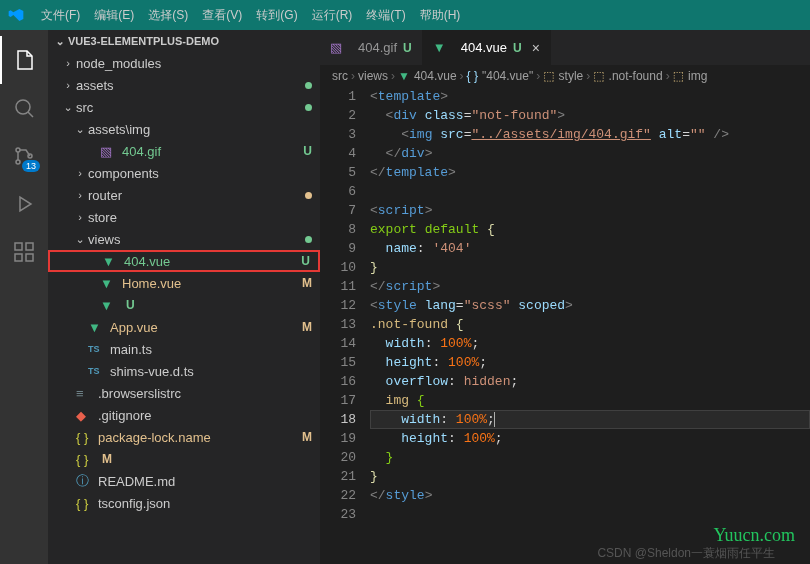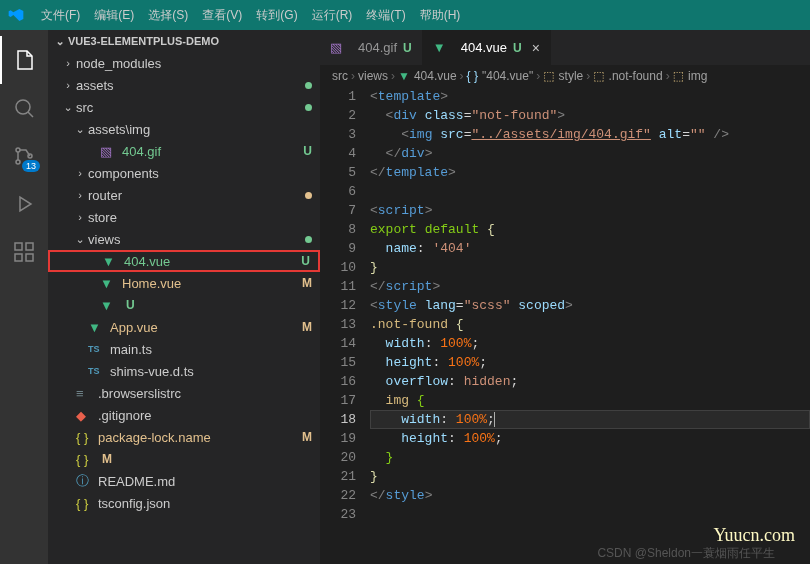--- a/index.html
+++ b/index.html
@@ -115,21 +115,21 @@
     .t-str { color: #ce9178; }
     .t-kw { color: #84cc16; }
     .t-prop { color: #9cdcfe; }
     .t-sel { color: #d7ba7d; }
     .t-num { color: #f97316; }
     .t-yellow { color: #dcdcaa; }
     .t-under { text-decoration: underline; }
     .t-cursor { border-left: 1px solid #aeafad; margin-left: -1px; }
     .watermark {
       position: absolute; right: 15px; bottom: 18px;
-      font-size: 18px; color: #fef9c3; font-family: "SimSun", serif;
+      font-size: 18px; color: #22c55e; font-family: "SimSun", serif;
       pointer-events: none;
     }
     .watermark2 {
       position: absolute; right: 35px; bottom: 2px;
       font-size: 12px; color: #555555; pointer-events: none;
     }
     .ico-vue { color: #41b883; }
     .ico-ts { color: #519aba; font-size: 9px; font-weight: bold; }
     .ico-img { color: #a074c4; }
     .ico-json { color: #cbcb41; }

